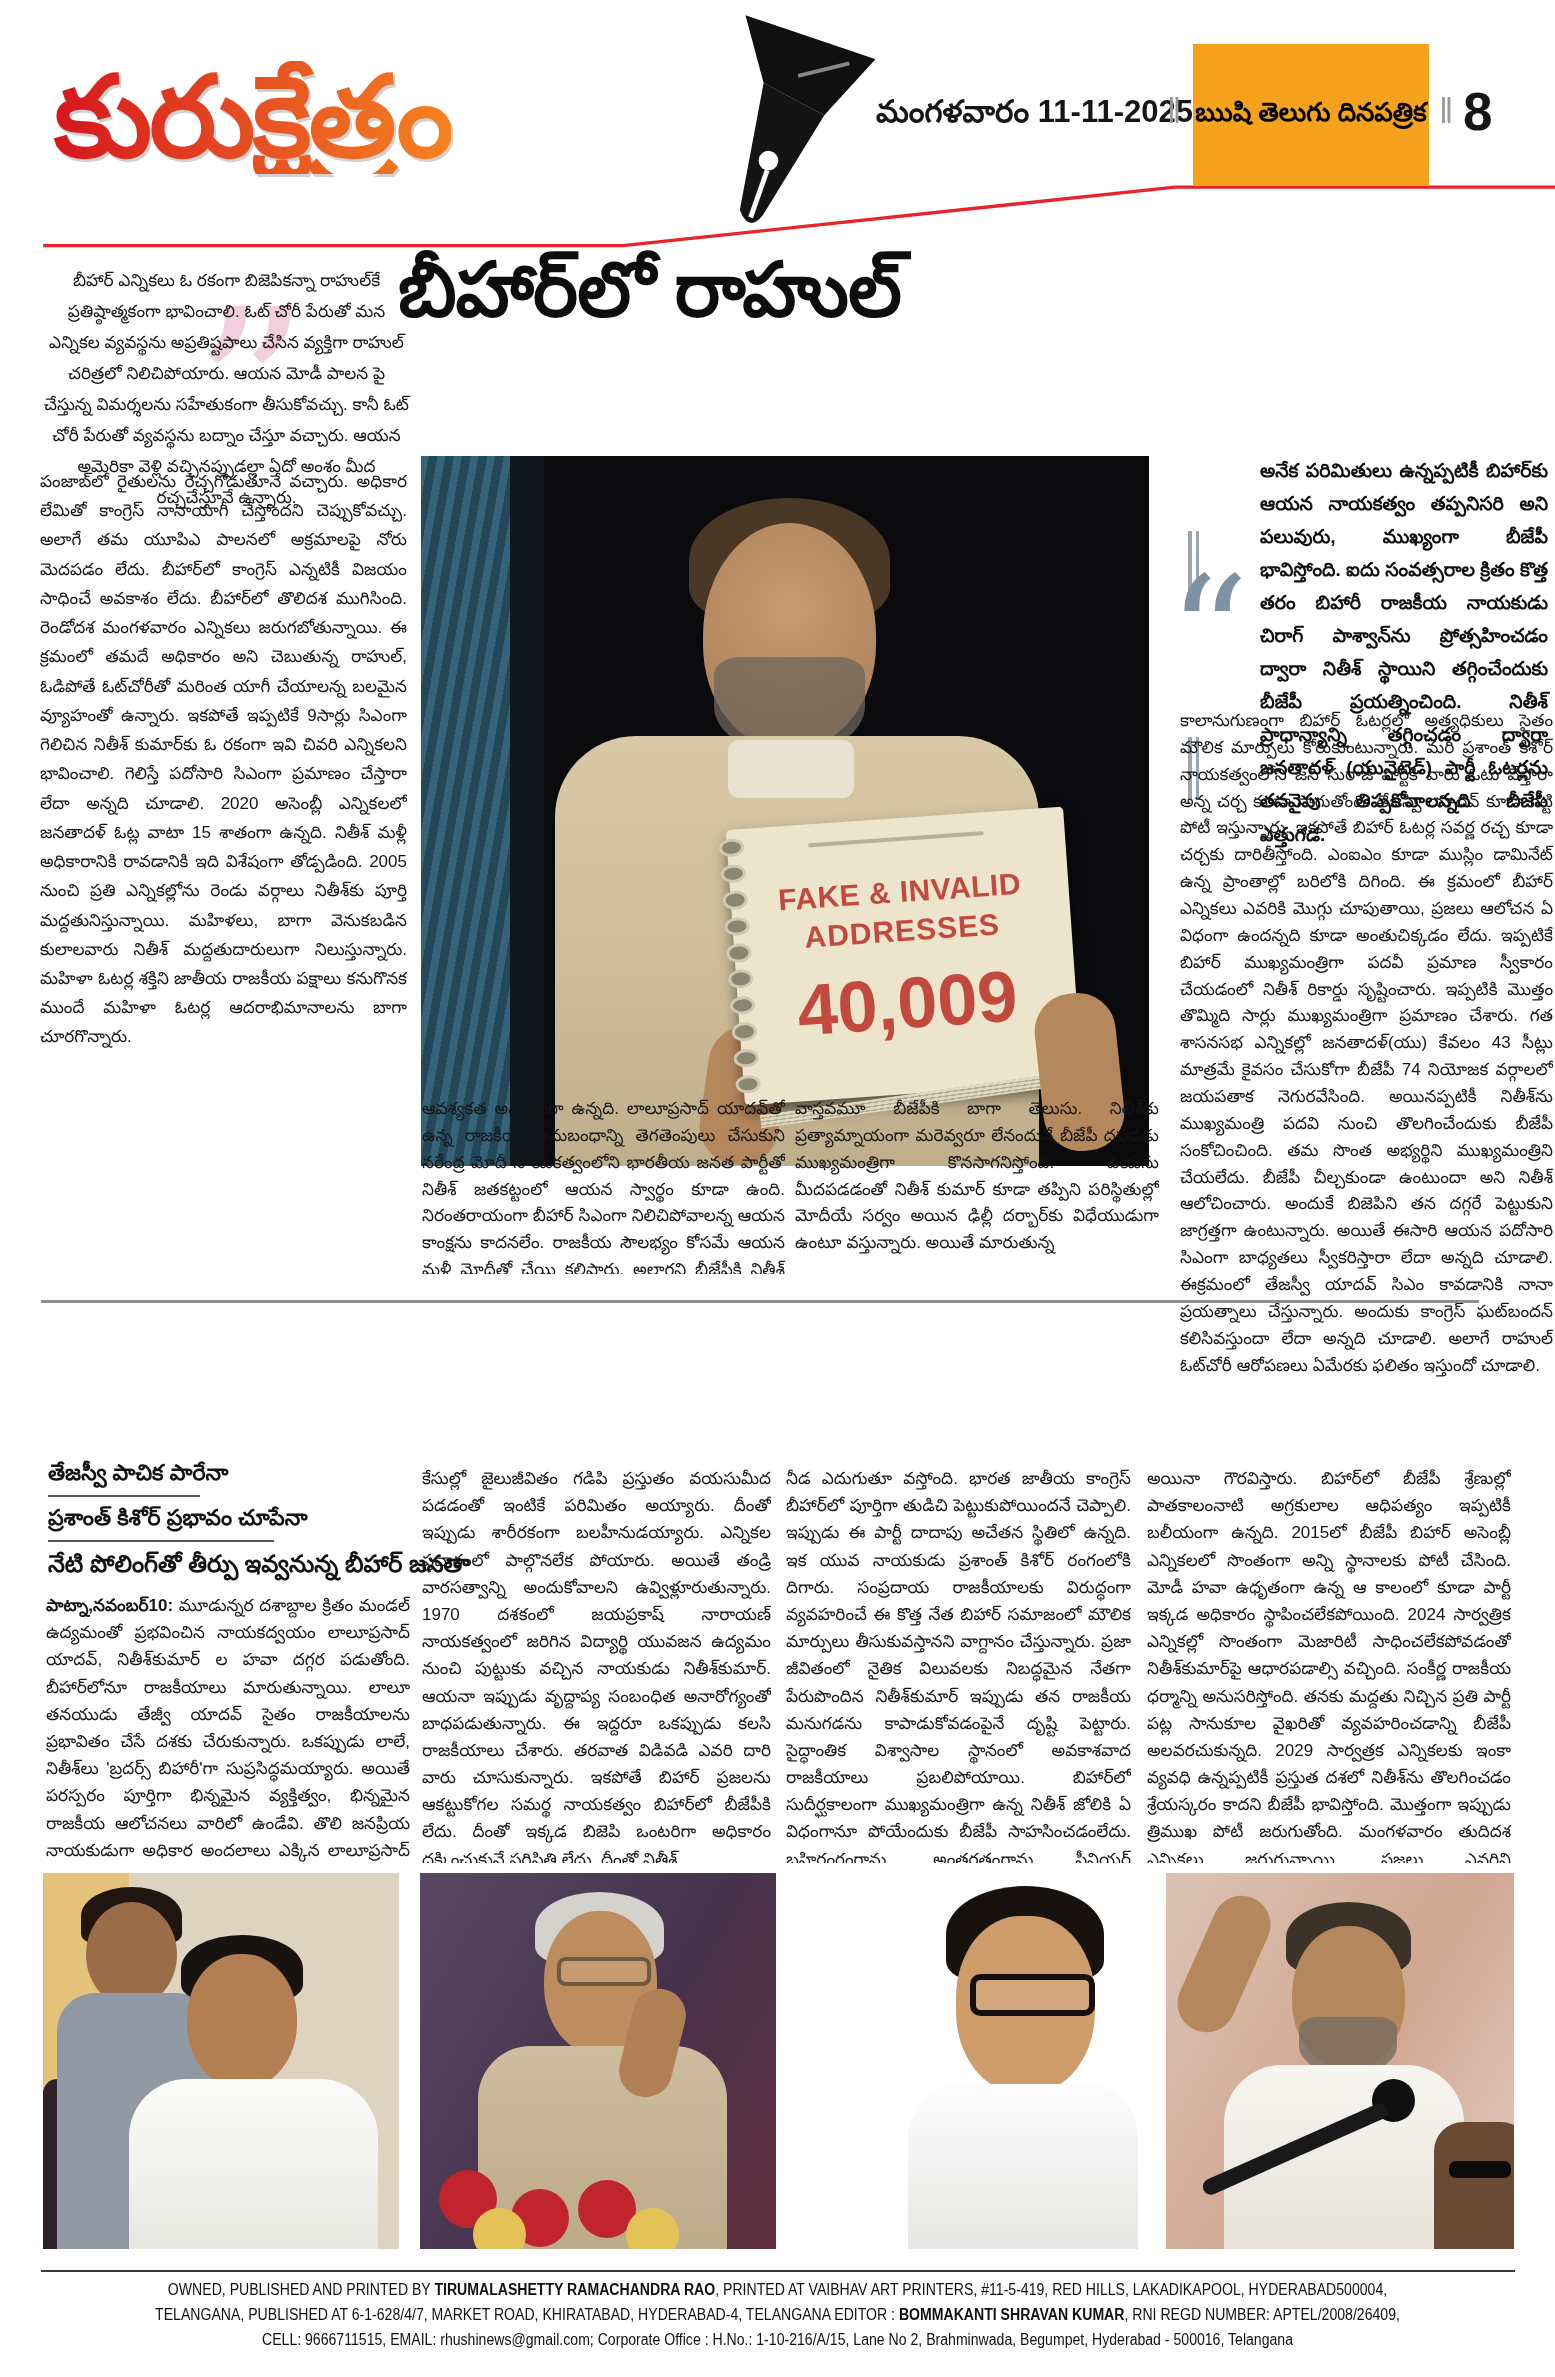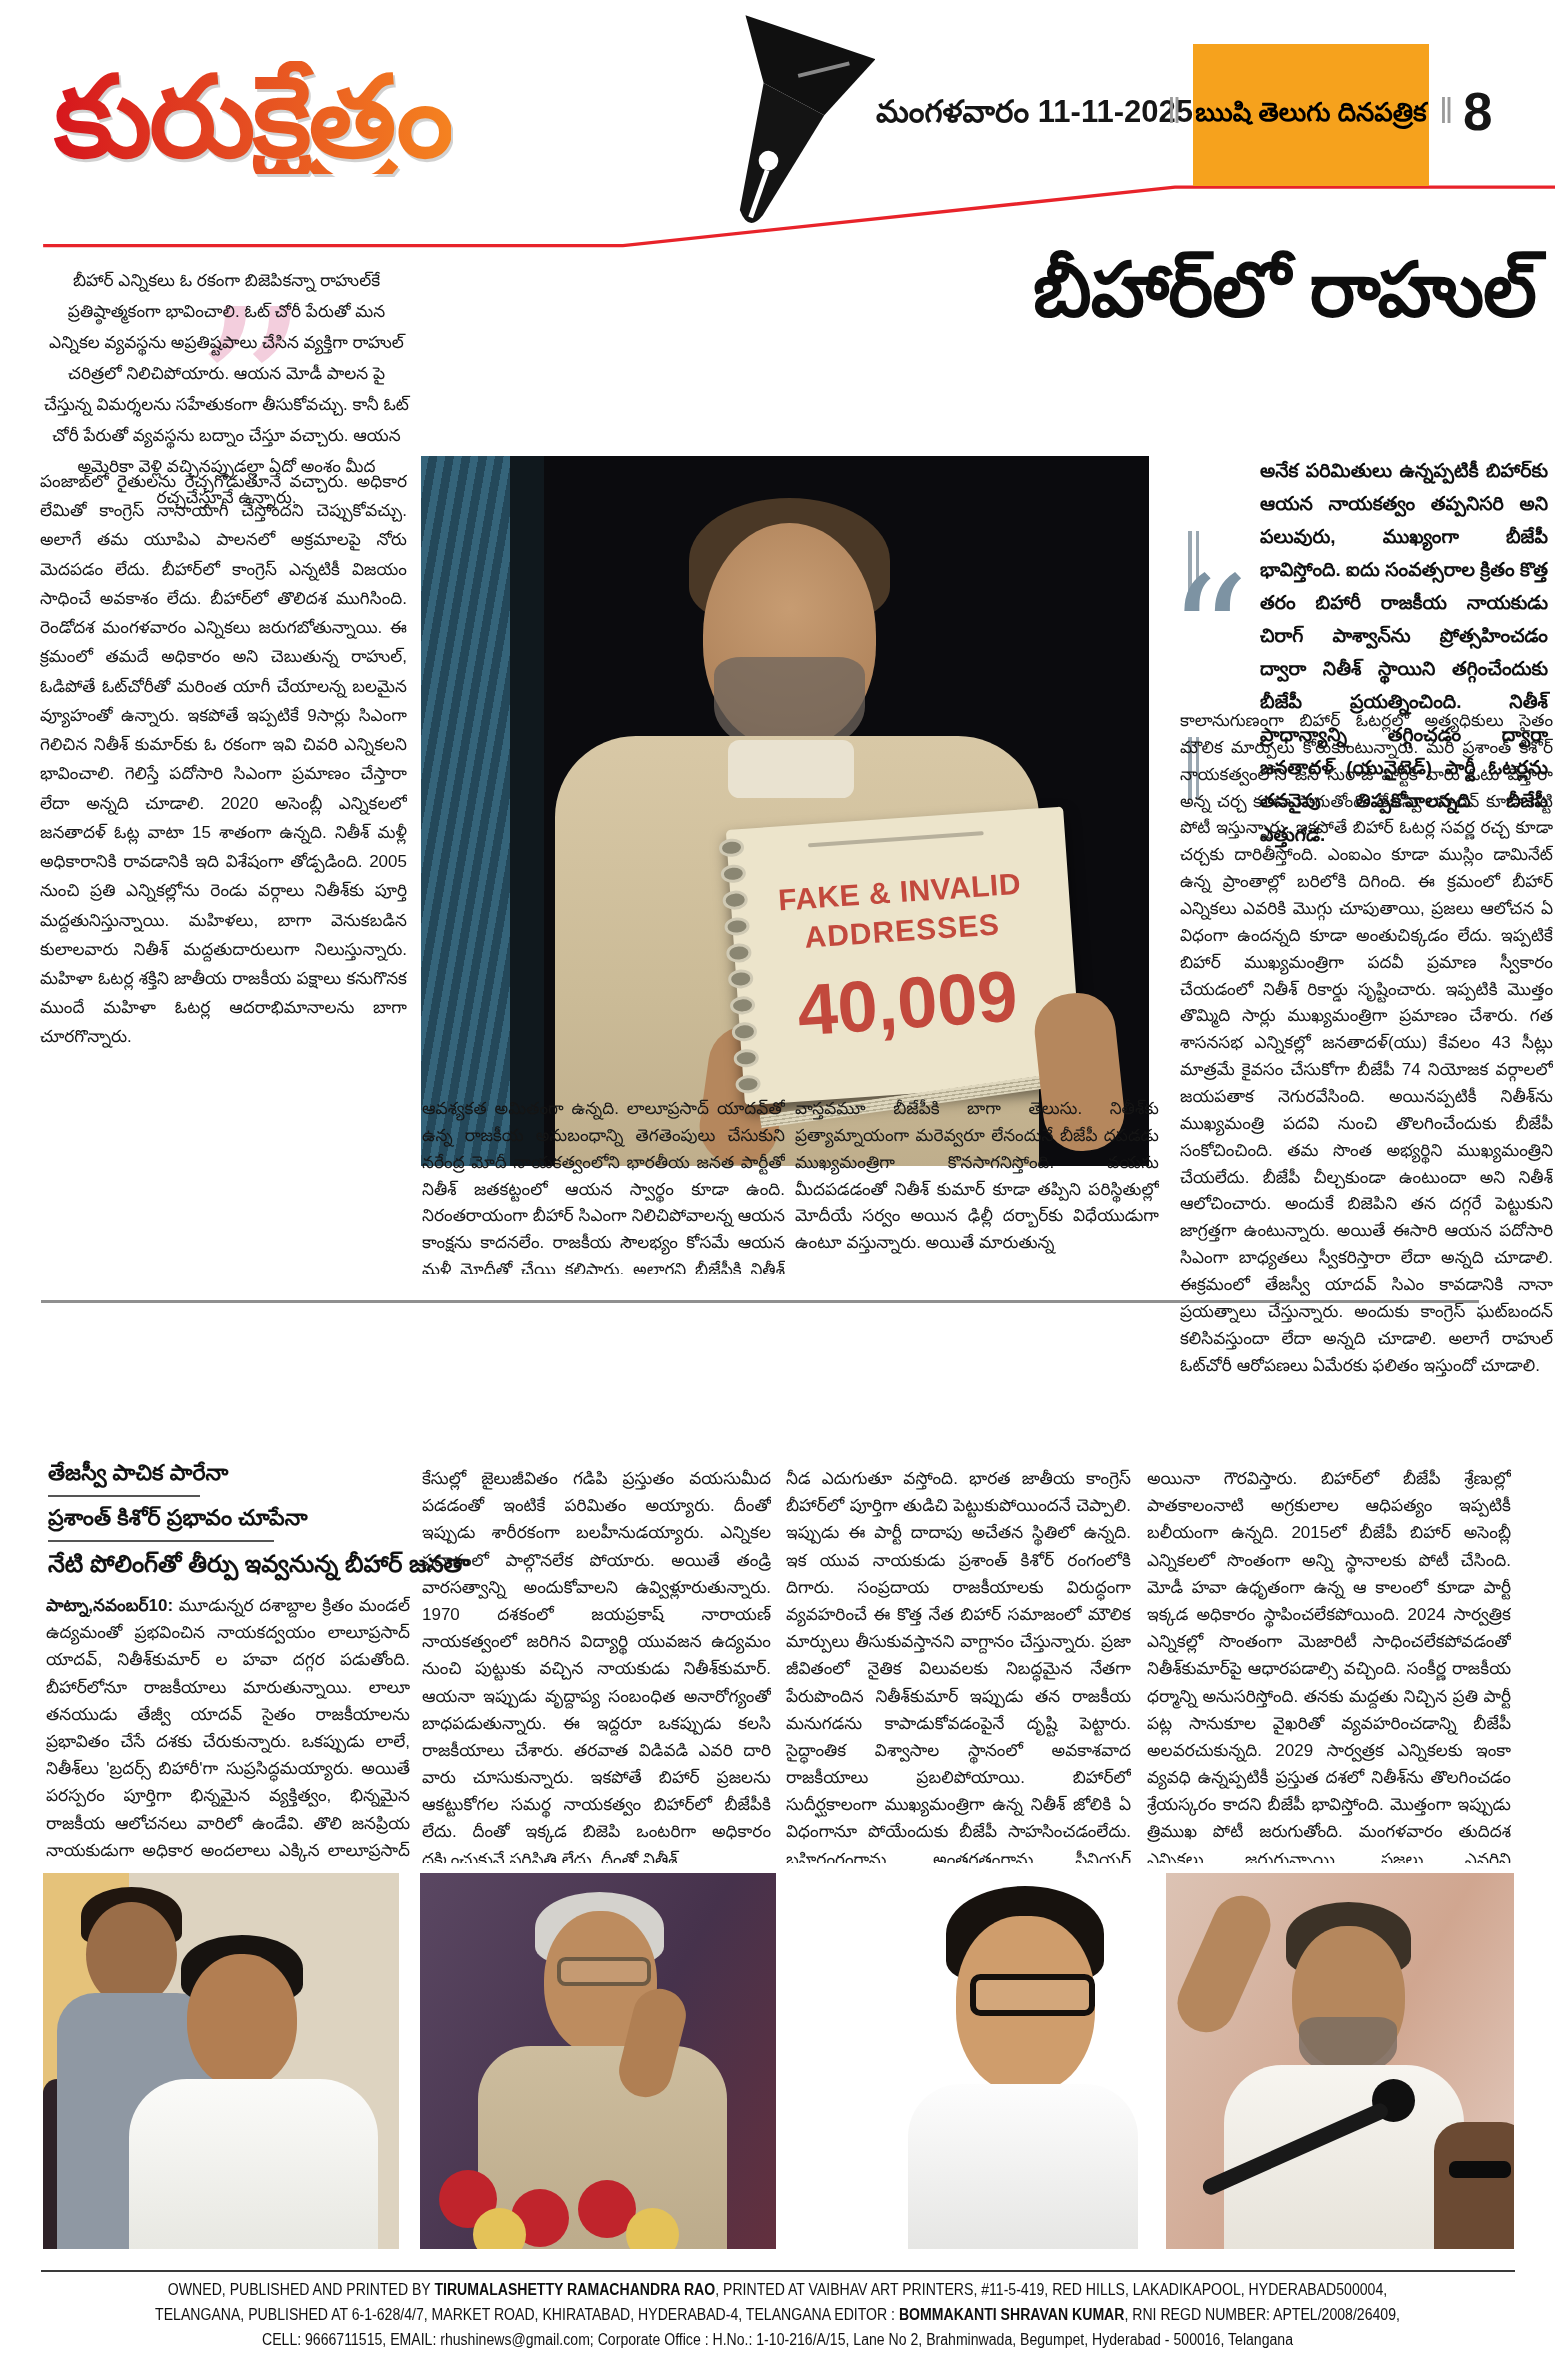--- a/index.html
+++ b/index.html
@@ -20,21 +20,21 @@
   .hdr-badge{left:1193px;top:44px;width:236px;height:142px;background:#f6a21d;
     display:flex;align-items:center;justify-content:center;}
   .hdr-badge span{color:#000000;font-size:26px;font-weight:700;white-space:nowrap;}
   .hdr-page{left:1463px;top:81px;font-size:53px;font-weight:700;color:#161616;}
   .hdr-rules{left:0;top:0;width:1555px;height:288px;pointer-events:none;}
 
   
   .pen-wrap{left:669px;top:14.4px;width:206px;height:225px;}
 
   
-  .hl-block{left:398px;top:250px;width:1138px;text-align:right;color:#0d0d0d;}
+  .hl-block{left:398px;top:250px;width:1138px;text-align:left;color:#0d0d0d;}
   .hl1{font-size:76px;font-weight:900;line-height:1.05;letter-spacing:-1px;white-space:nowrap;}
   .hl2{font-size:94px;font-weight:900;line-height:1.04;margin-top:2.9px;word-spacing:21px;letter-spacing:-0.5px;white-space:nowrap;}
 
   
   .lede{left:44px;top:266px;width:365px;height:192px;font-size:17px;line-height:1.82;
         text-align:center;color:#141414;font-weight:500;}
   .lede-quote{left:192px;top:280px;font-size:230px;line-height:1;color:#f3cedd;
         font-family:"DejaVu Serif","Liberation Serif",serif;z-index:0;}
   .lede-text{position:relative;z-index:1;}
 

